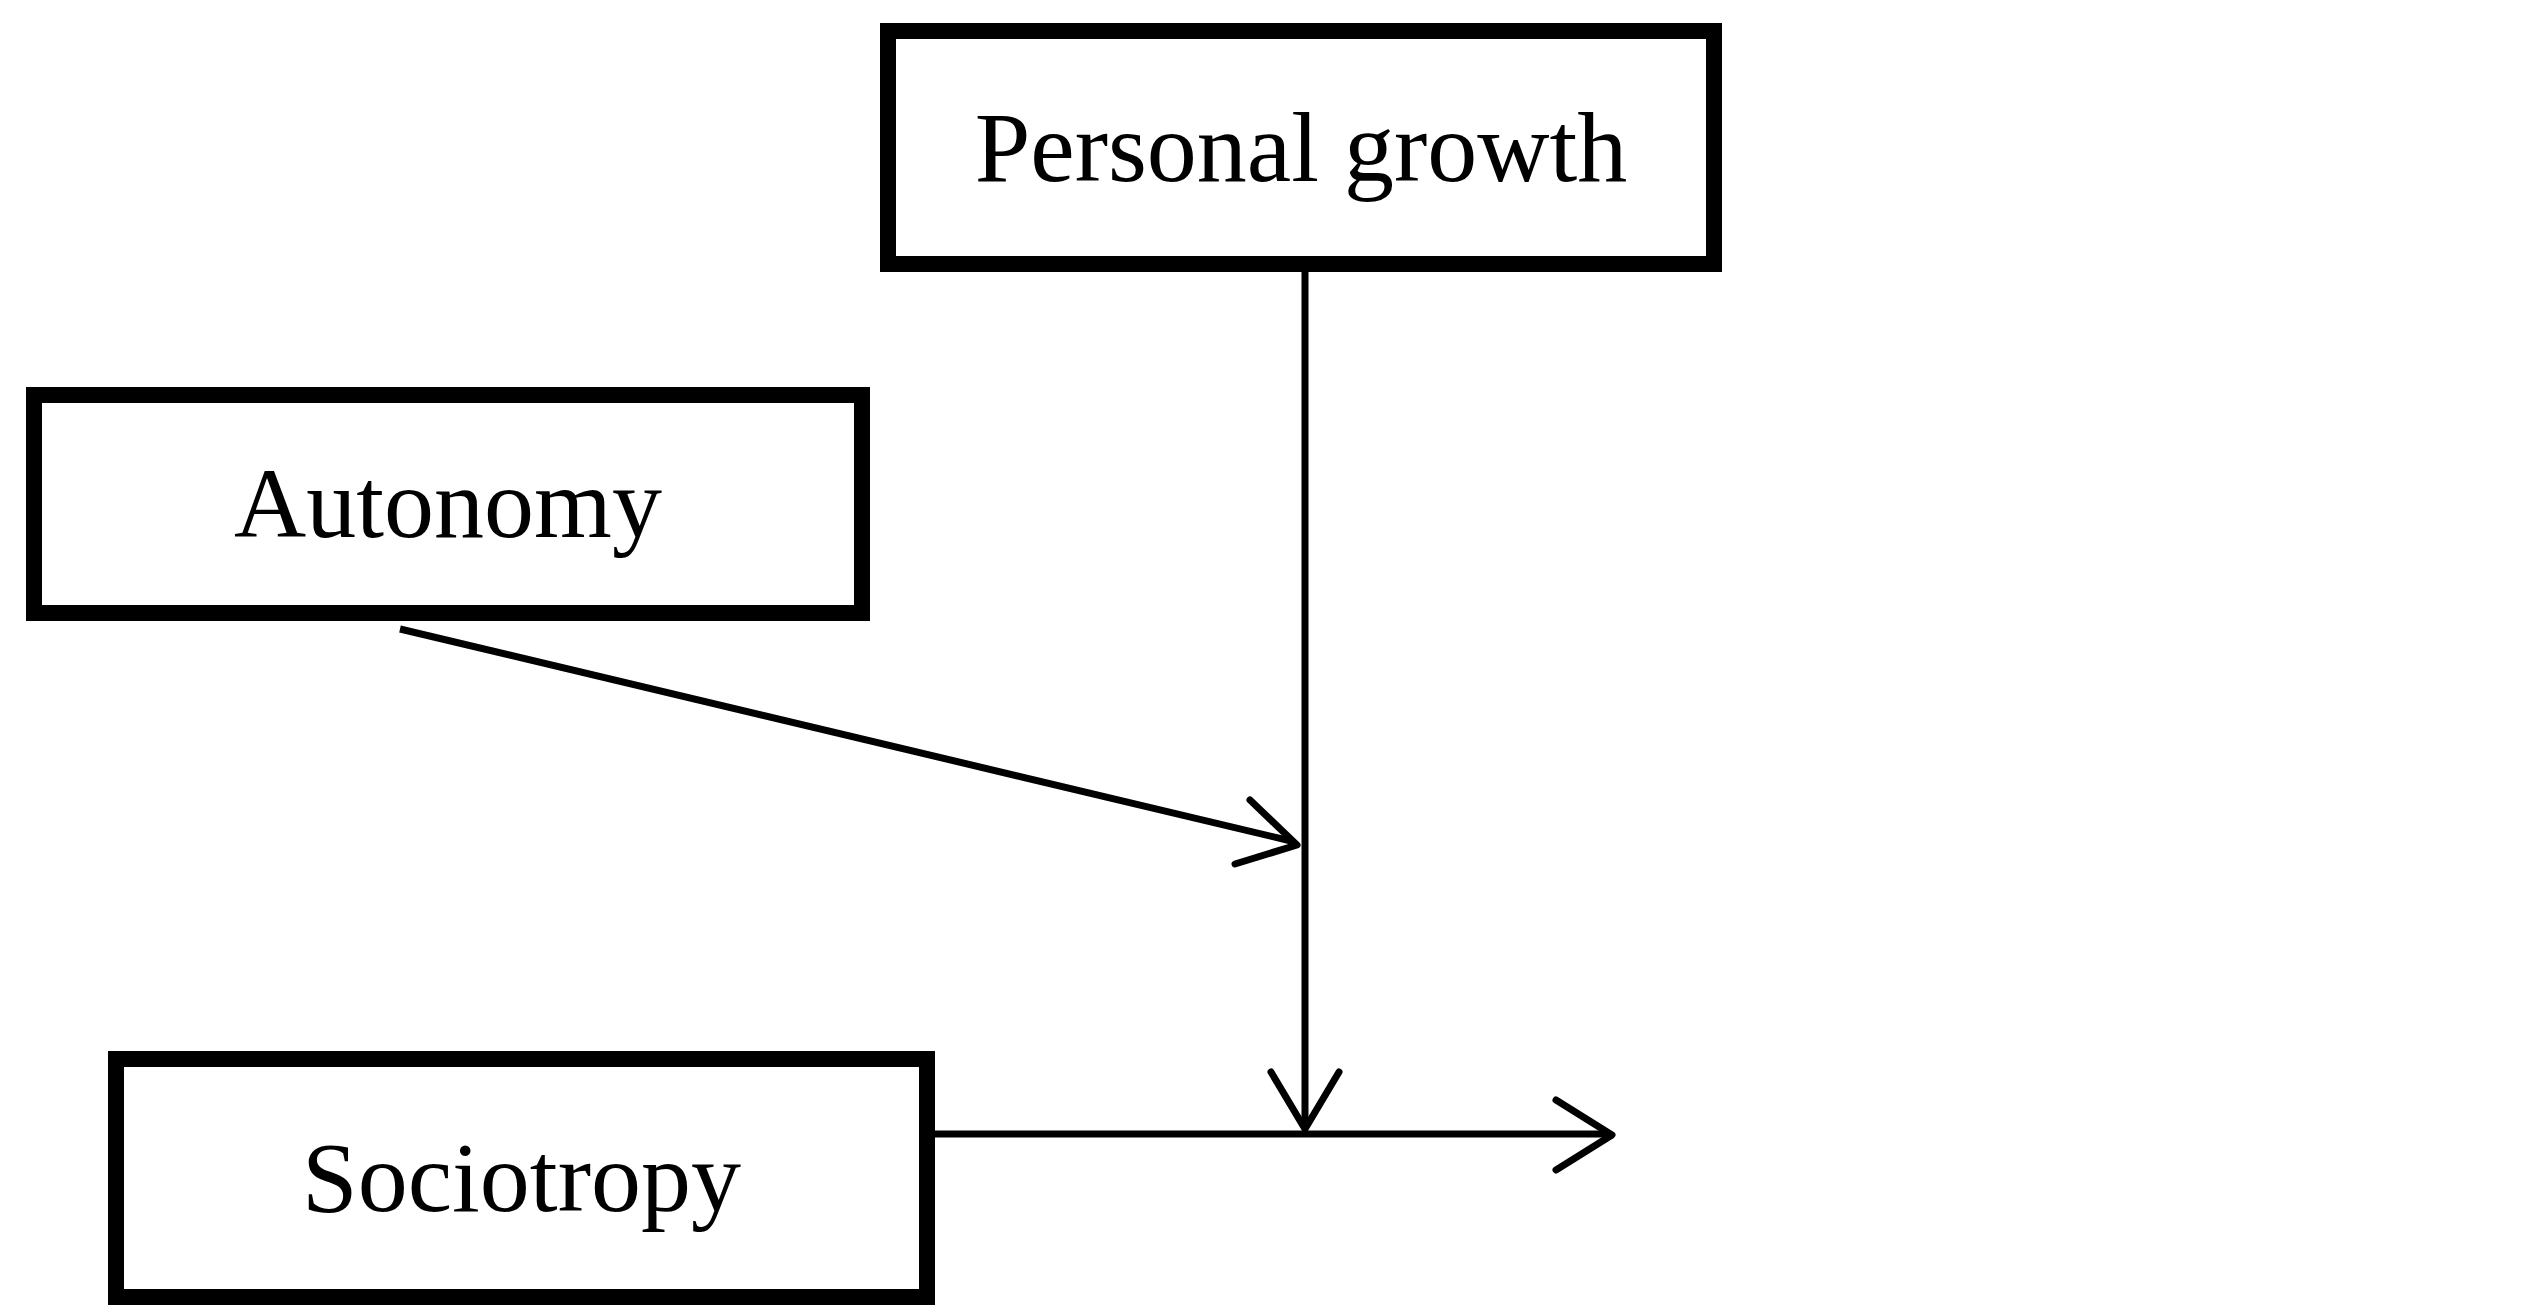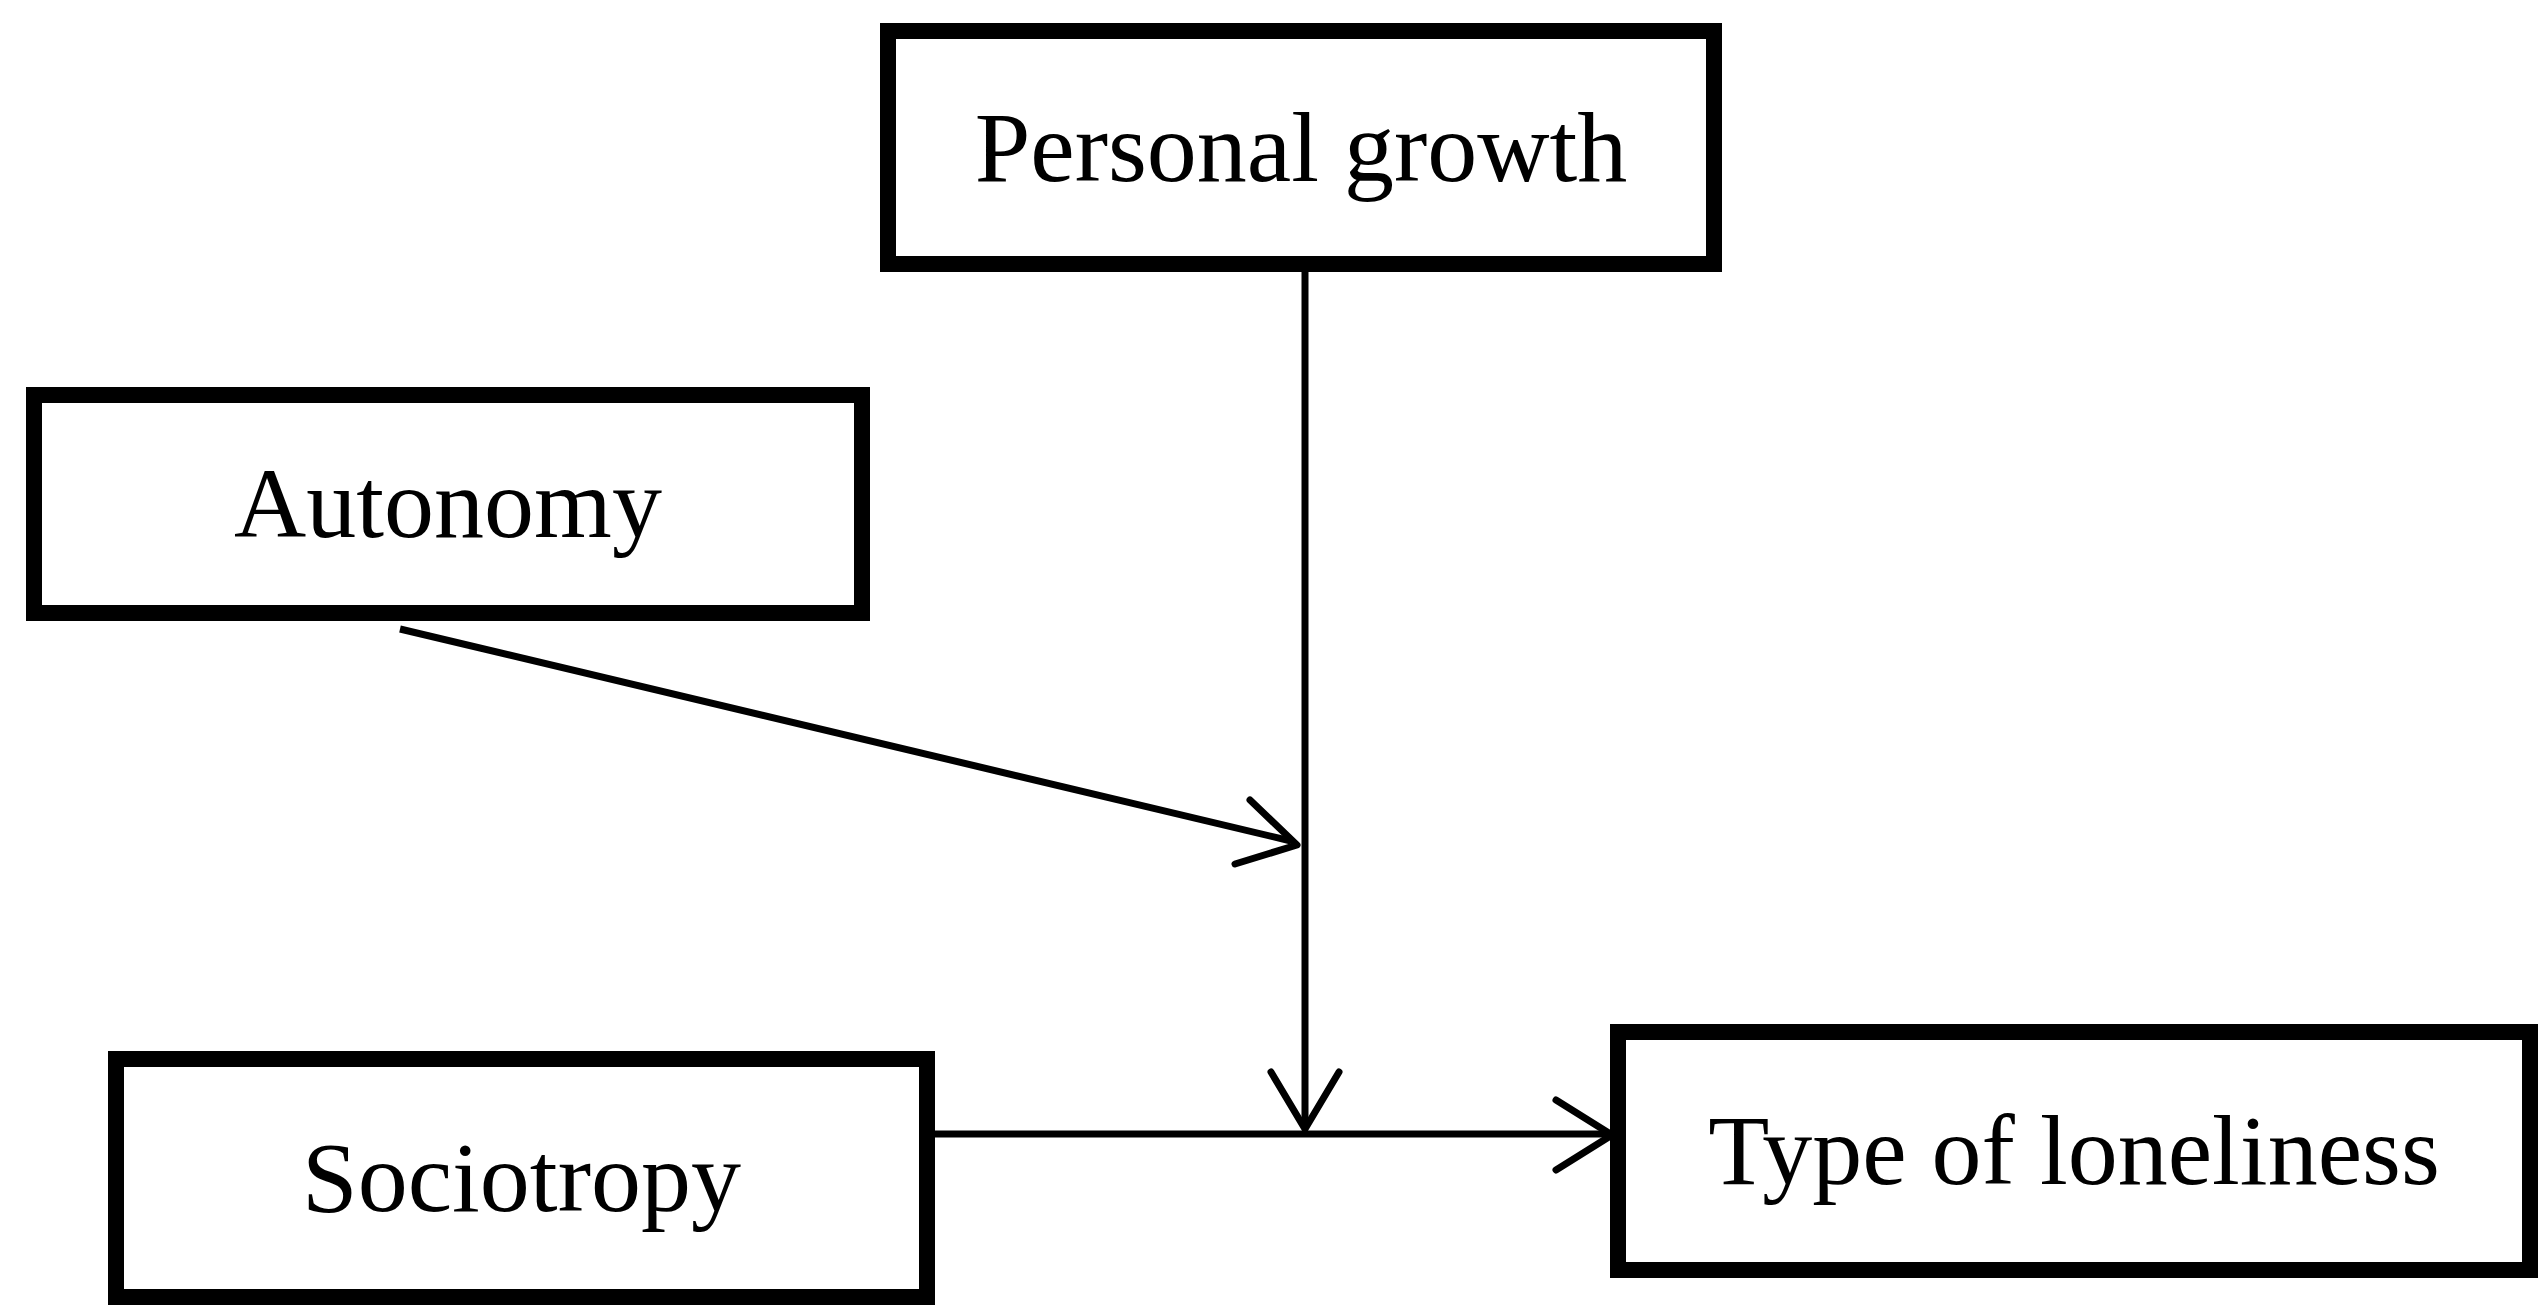--- a/index.html
+++ b/index.html
@@ -68,17 +68,14 @@
   </div>
 
   <div class="node node-autonomy">
     <span>Autonomy</span>
   </div>
 
   <div class="node node-sociotropy">
     <span>Sociotropy</span>
   </div>
 
-  <div class="node node-type-of-loneliness">
-    <span>Type of loneliness</span>
-  </div>
 
 </div>
 
 </body></html>

